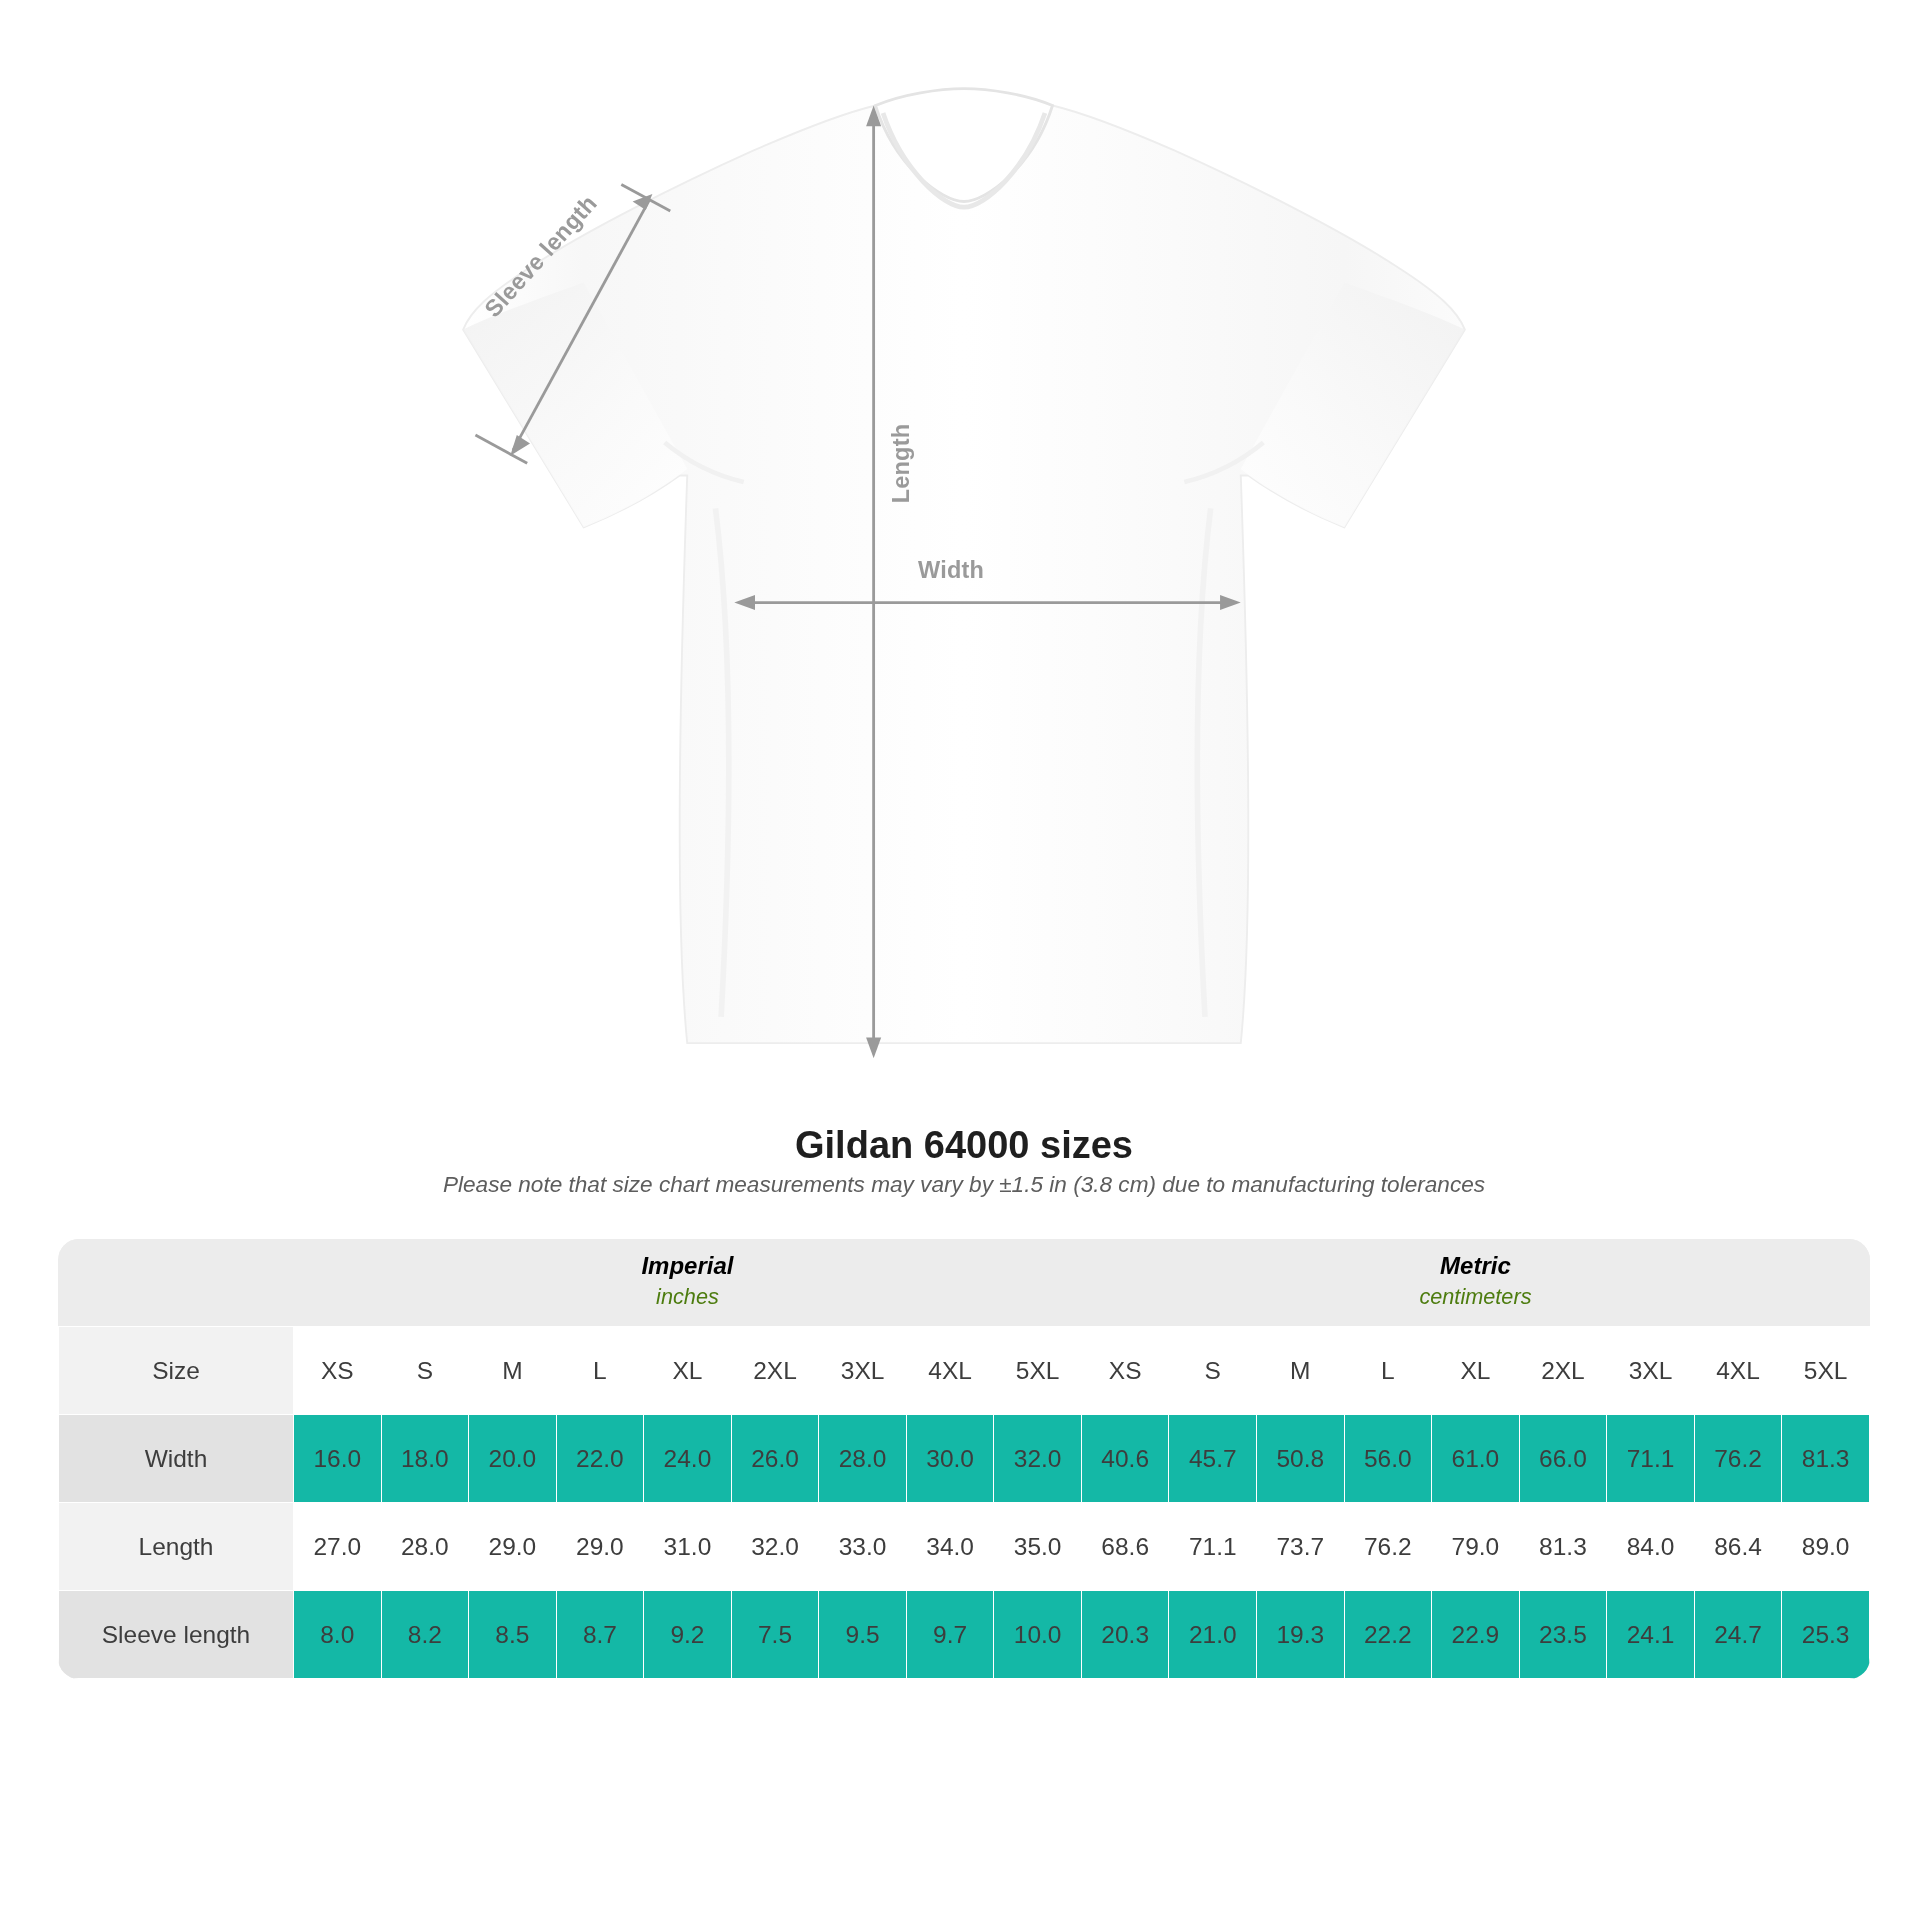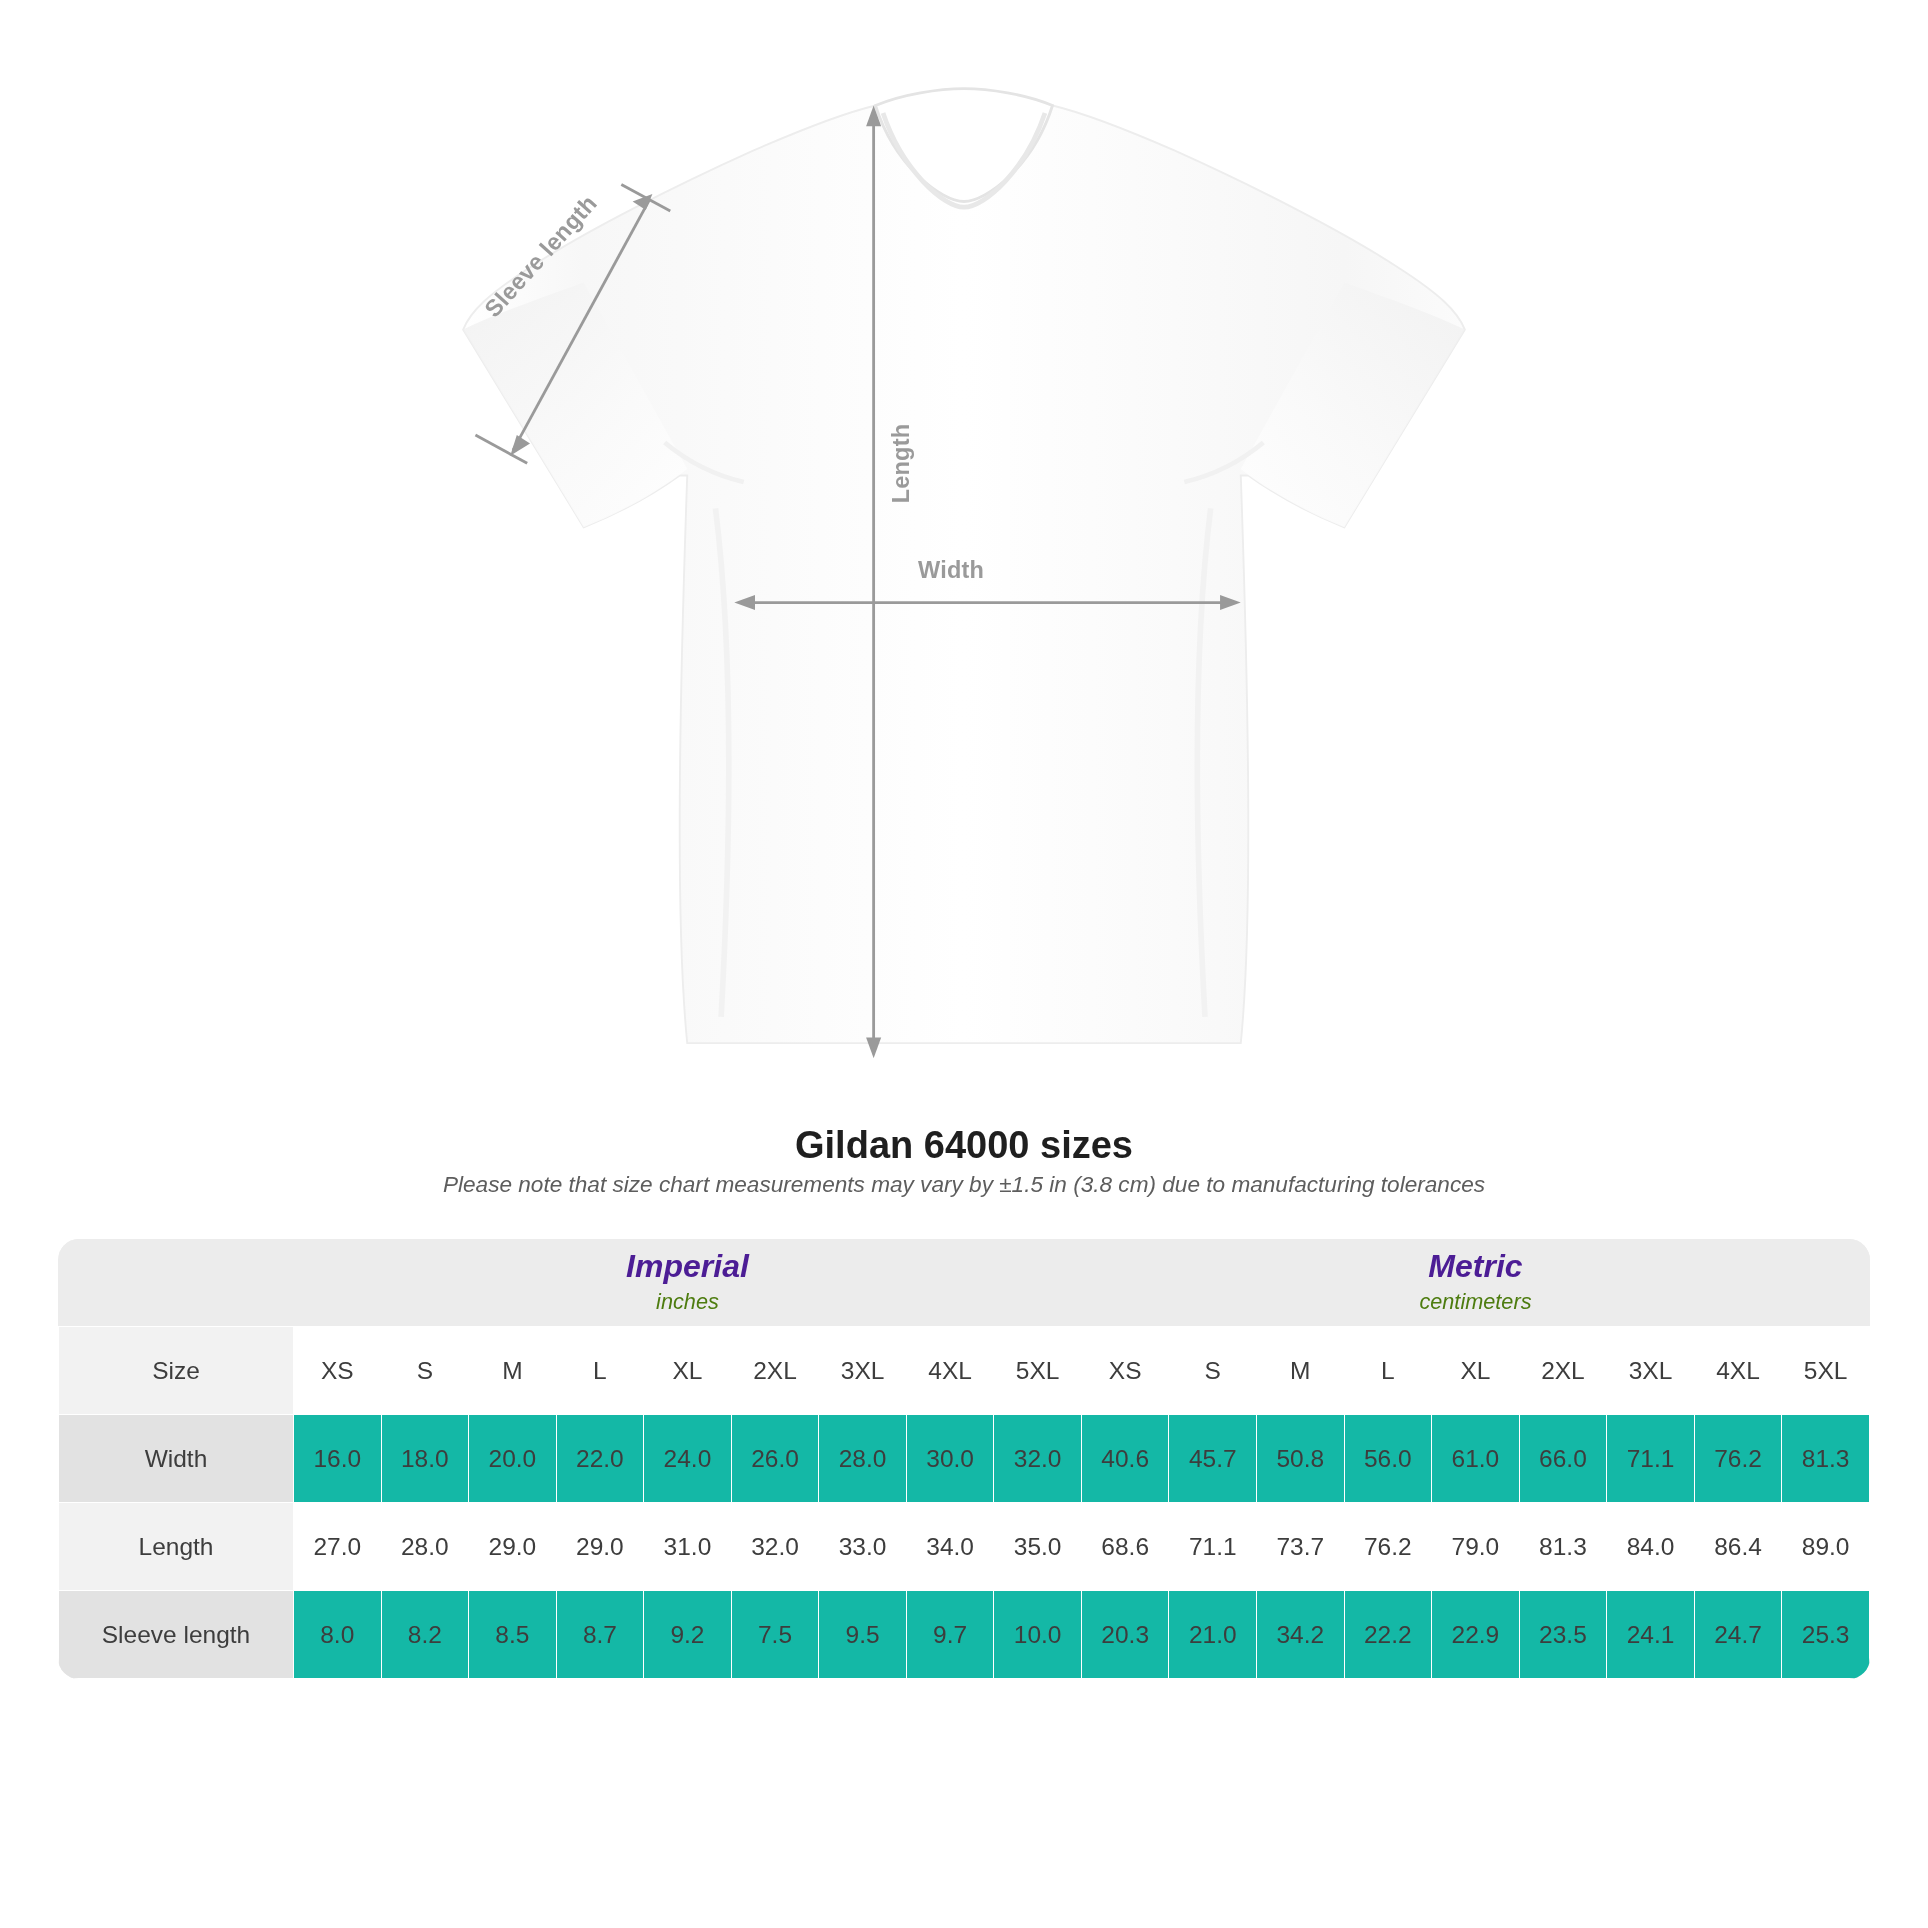--- a/index.html
+++ b/index.html
@@ -93,24 +93,24 @@
     color: #3d3d3d;
     padding: 0;
     height: 87px;
   }
   .unit-head {
     background: #ececec;
     border: none !important;
     height: 151px;
   }
   .unit-title {
-    font-size: 32px;
+    font-size: 24px;
     font-weight: bold;
     font-style: italic;
-    color: #4c1d95;
+    color: #000000;
     line-height: 1.25;
   }
   .unit-sub {
     font-size: 21.7px;
     font-style: italic;
     color: #4d7c0f;
     line-height: 1.5;
   }
   .corner-cell {
     background: #ececec;
@@ -315,21 +315,21 @@
           <td class="val">8.2</td>
           <td class="val">8.5</td>
           <td class="val">8.7</td>
           <td class="val">9.2</td>
           <td class="val">7.5</td>
           <td class="val">9.5</td>
           <td class="val">9.7</td>
           <td class="val">10.0</td>
           <td class="val">20.3</td>
           <td class="val">21.0</td>
-          <td class="val">34.2</td>
+          <td class="val">19.3</td>
           <td class="val">22.2</td>
           <td class="val">22.9</td>
           <td class="val">23.5</td>
           <td class="val">24.1</td>
           <td class="val">24.7</td>
           <td class="val">25.3</td>
         </tr>
       </tbody>
     </table>
   </div>

